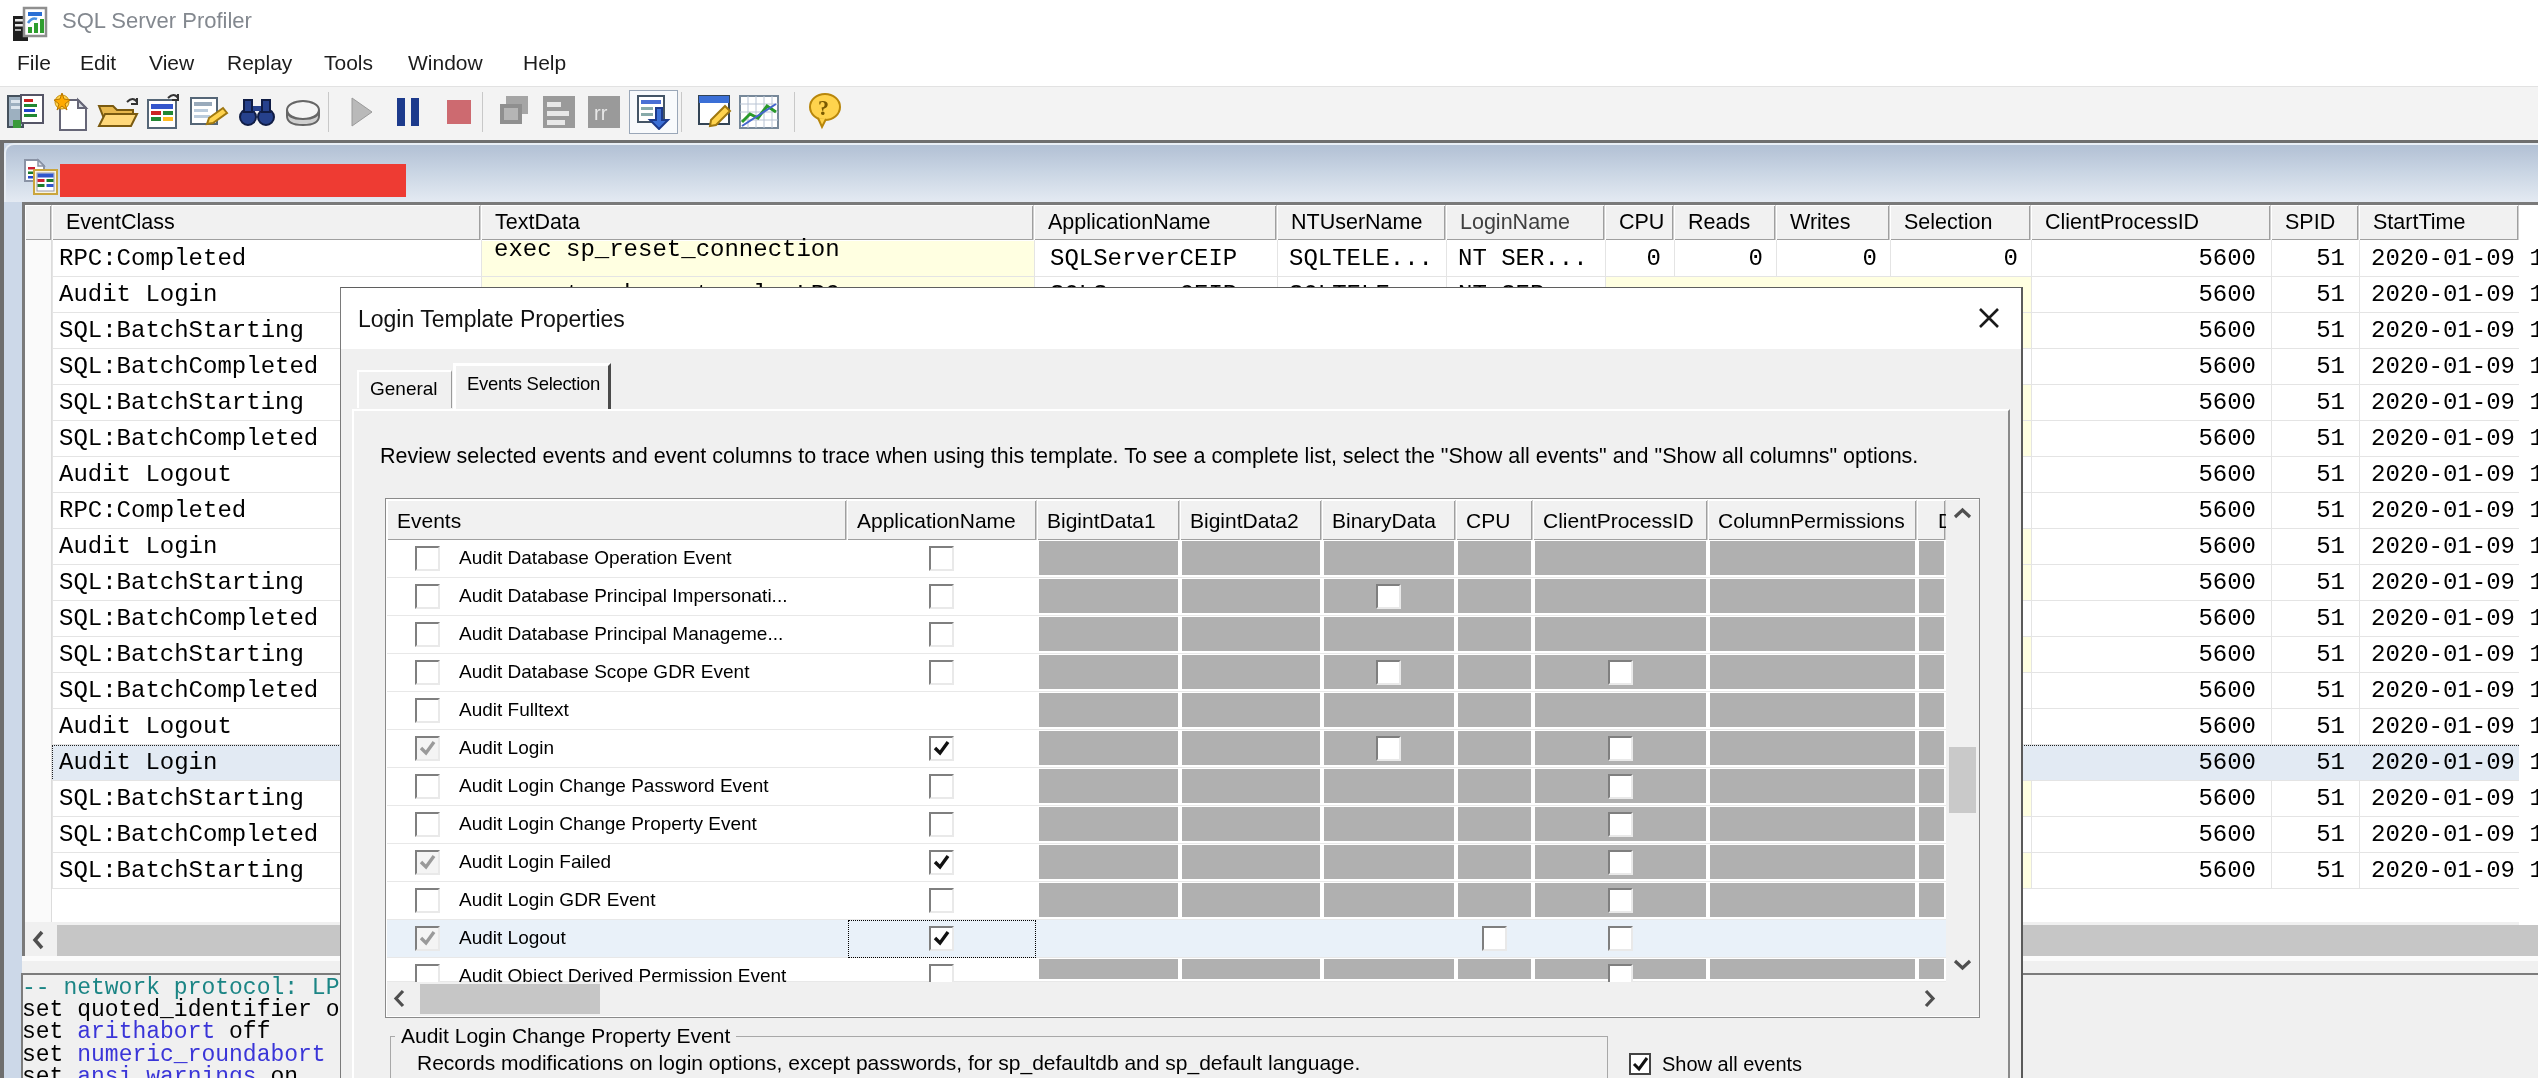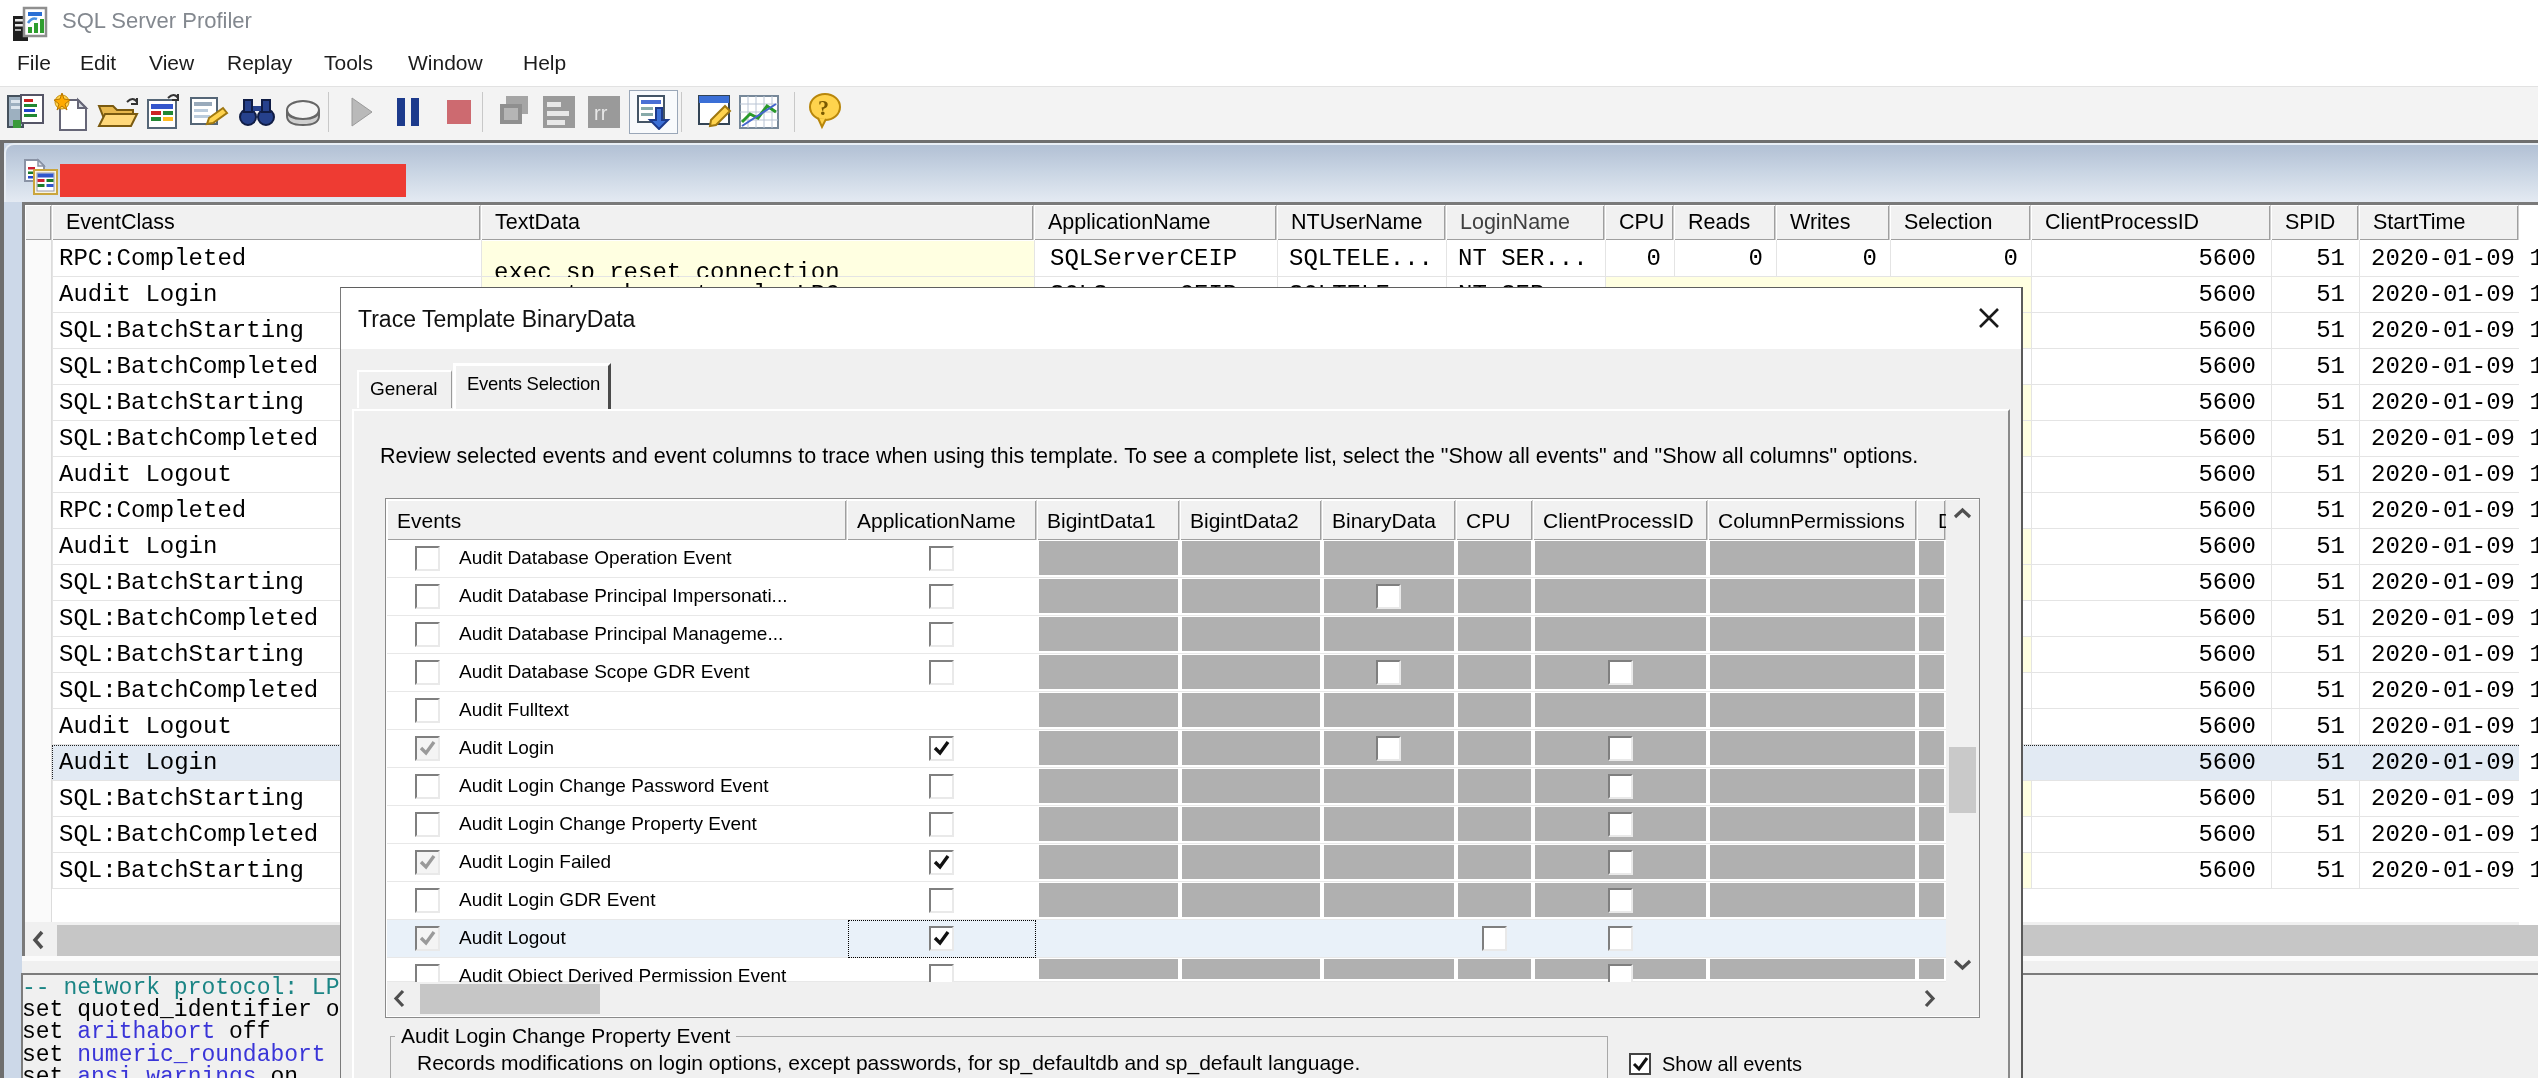--- a/index.html
+++ b/index.html
@@ -192,21 +192,21 @@
 <div class="a" style="left:1890px;top:240px;width:1px;height:649px;background:#e4e4e4;"></div>
 <div class="a" style="left:2031px;top:240px;width:1px;height:649px;background:#e4e4e4;"></div>
 <div class="a" style="left:2271px;top:240px;width:1px;height:649px;background:#e4e4e4;"></div>
 <div class="a" style="left:2359px;top:240px;width:1px;height:649px;background:#e4e4e4;"></div>
 <div class="a" style="left:482px;top:241px;width:552px;height:35px;background:#ffffe1;"></div>
 <div class="a" style="left:25px;top:276px;width:2494px;height:1px;background:#e4e4e4;"></div>
 <div class="a mono" style="left:59px;top:245px;font-size:24px;color:#000;">RPC:Completed</div>
 <div class="a mono" style="left:2031px;top:245px;width:225px;text-align:right;font-size:24px;">5600</div>
 <div class="a mono" style="left:2271px;top:245px;width:74px;text-align:right;font-size:24px;">51</div>
 <div class="a mono" style="left:2371px;top:245px;font-size:24px;white-space:pre;">2020-01-09 1</div>
-<div class="a mono" style="left:494px;top:259px;font-size:24px;">exec sp_reset_connection</div>
+<div class="a mono" style="left:494px;top:236px;font-size:24px;">exec sp_reset_connection</div>
 <div class="a mono" style="left:1050px;top:245px;font-size:24px;">SQLServerCEIP</div>
 <div class="a mono" style="left:1289px;top:245px;font-size:24px;">SQLTELE...</div>
 <div class="a mono" style="left:1458px;top:245px;font-size:24px;">NT SER...</div>
 <div class="a mono" style="left:1605px;top:245px;width:56px;text-align:right;font-size:24px;">0</div>
 <div class="a mono" style="left:1674px;top:245px;width:89px;text-align:right;font-size:24px;">0</div>
 <div class="a mono" style="left:1776px;top:245px;width:101px;text-align:right;font-size:24px;">0</div>
 <div class="a mono" style="left:1890px;top:245px;width:128px;text-align:right;font-size:24px;">0</div>
 <div class="a" style="left:482px;top:277px;width:552px;height:35px;background:#ffffe1;"></div>
 <div class="a" style="left:1606px;top:277px;width:425px;height:35px;background:#ffffe1;"></div>
 <div class="a" style="left:25px;top:312px;width:2494px;height:1px;background:#e4e4e4;"></div>
@@ -331,21 +331,21 @@
 <div class="a" style="left:22px;top:956px;width:2516px;height:5px;background:#fbfbfb;"></div>
 <div class="a" style="left:22px;top:961px;width:2516px;height:12px;background:#f0f0f0;"></div>
 <div class="a" style="left:21px;top:973px;width:2517px;height:105px;background:#f0f0f0;border-top:2px solid #7c7c7c;border-left:2px solid #7c7c7c;"></div>
 <div class="a mono" style="left:22px;top:975px;font-size:23px;white-space:pre;"><span style="color:#1b8585;">-- network protocol: LPC</span></div>
 <div class="a mono" style="left:22px;top:997px;font-size:23px;white-space:pre;"><span style="color:#000000;">set quoted_identifier on</span></div>
 <div class="a mono" style="left:22px;top:1019px;font-size:23px;white-space:pre;"><span style="color:#000000;">set </span><span style="color:#3a35d8;">arithabort</span><span style="color:#000000;"> off</span></div>
 <div class="a mono" style="left:22px;top:1042px;font-size:23px;white-space:pre;"><span style="color:#000000;">set </span><span style="color:#3a35d8;">numeric_roundabort</span><span style="color:#000000;"> off</span></div>
 <div class="a mono" style="left:22px;top:1064px;font-size:23px;white-space:pre;"><span style="color:#000000;">set </span><span style="color:#3a35d8;">ansi_warnings</span><span style="color:#000000;"> on</span></div>
 <div class="a" style="left:340px;top:287px;width:1683px;height:791px;background:#f0f0f0;border-left:1px solid #7a7a7a;border-top:1px solid #5f5f5f;border-right:2px solid #5a5a5a;"></div>
 <div class="a" style="left:341px;top:288px;width:1680px;height:61px;background:#fff;"></div>
-<div class="a" style="left:358px;top:306px;font-size:23px;color:#111;">Trace Template BinaryData</div>
+<div class="a" style="left:358px;top:306px;font-size:23px;color:#111;">Login Template Properties</div>
 <svg class="a" style="left:1977px;top:306px;" width="24" height="24" viewBox="0 0 24 24">
     <path d="M3 3 L21 21 M21 3 L3 21" stroke="#1a1a1a" stroke-width="2.6"></path>
   </svg>
 <div class="a" style="left:357px;top:370px;width:95px;height:38px;background:#f0f0f0;border-top:2px solid #fff;border-left:2px solid #fff;border-right:1px solid #9a9a9a;"></div>
 <div class="a" style="left:370px;top:378px;font-size:19px;">General</div>
 <div class="a" style="left:453px;top:363px;width:158px;height:46px;background:#f0f0f0;border-top:3px solid #fff;border-left:3px solid #fff;border-right:3px solid #4a4a4a;"></div>
 <div class="a" style="left:467px;top:373px;font-size:18.5px;letter-spacing:-0.3px;">Events Selection</div>
 <div class="a" style="left:352px;top:409px;width:1658px;height:669px;background:#f0f0f0;border-top:2px solid #fff;border-left:2px solid #fff;border-right:2px solid #8a8a8a;"></div>
 <div class="a" style="left:380px;top:444px;font-size:21.5px;color:#000;">Review selected events and event columns to trace when using this template. To see a complete list, select the "Show all events" and "Show all columns" options.</div>
 <div class="a" style="left:385px;top:498px;width:1595px;height:520px;background:#fff;border:1px solid #8a8a8a;"></div>

